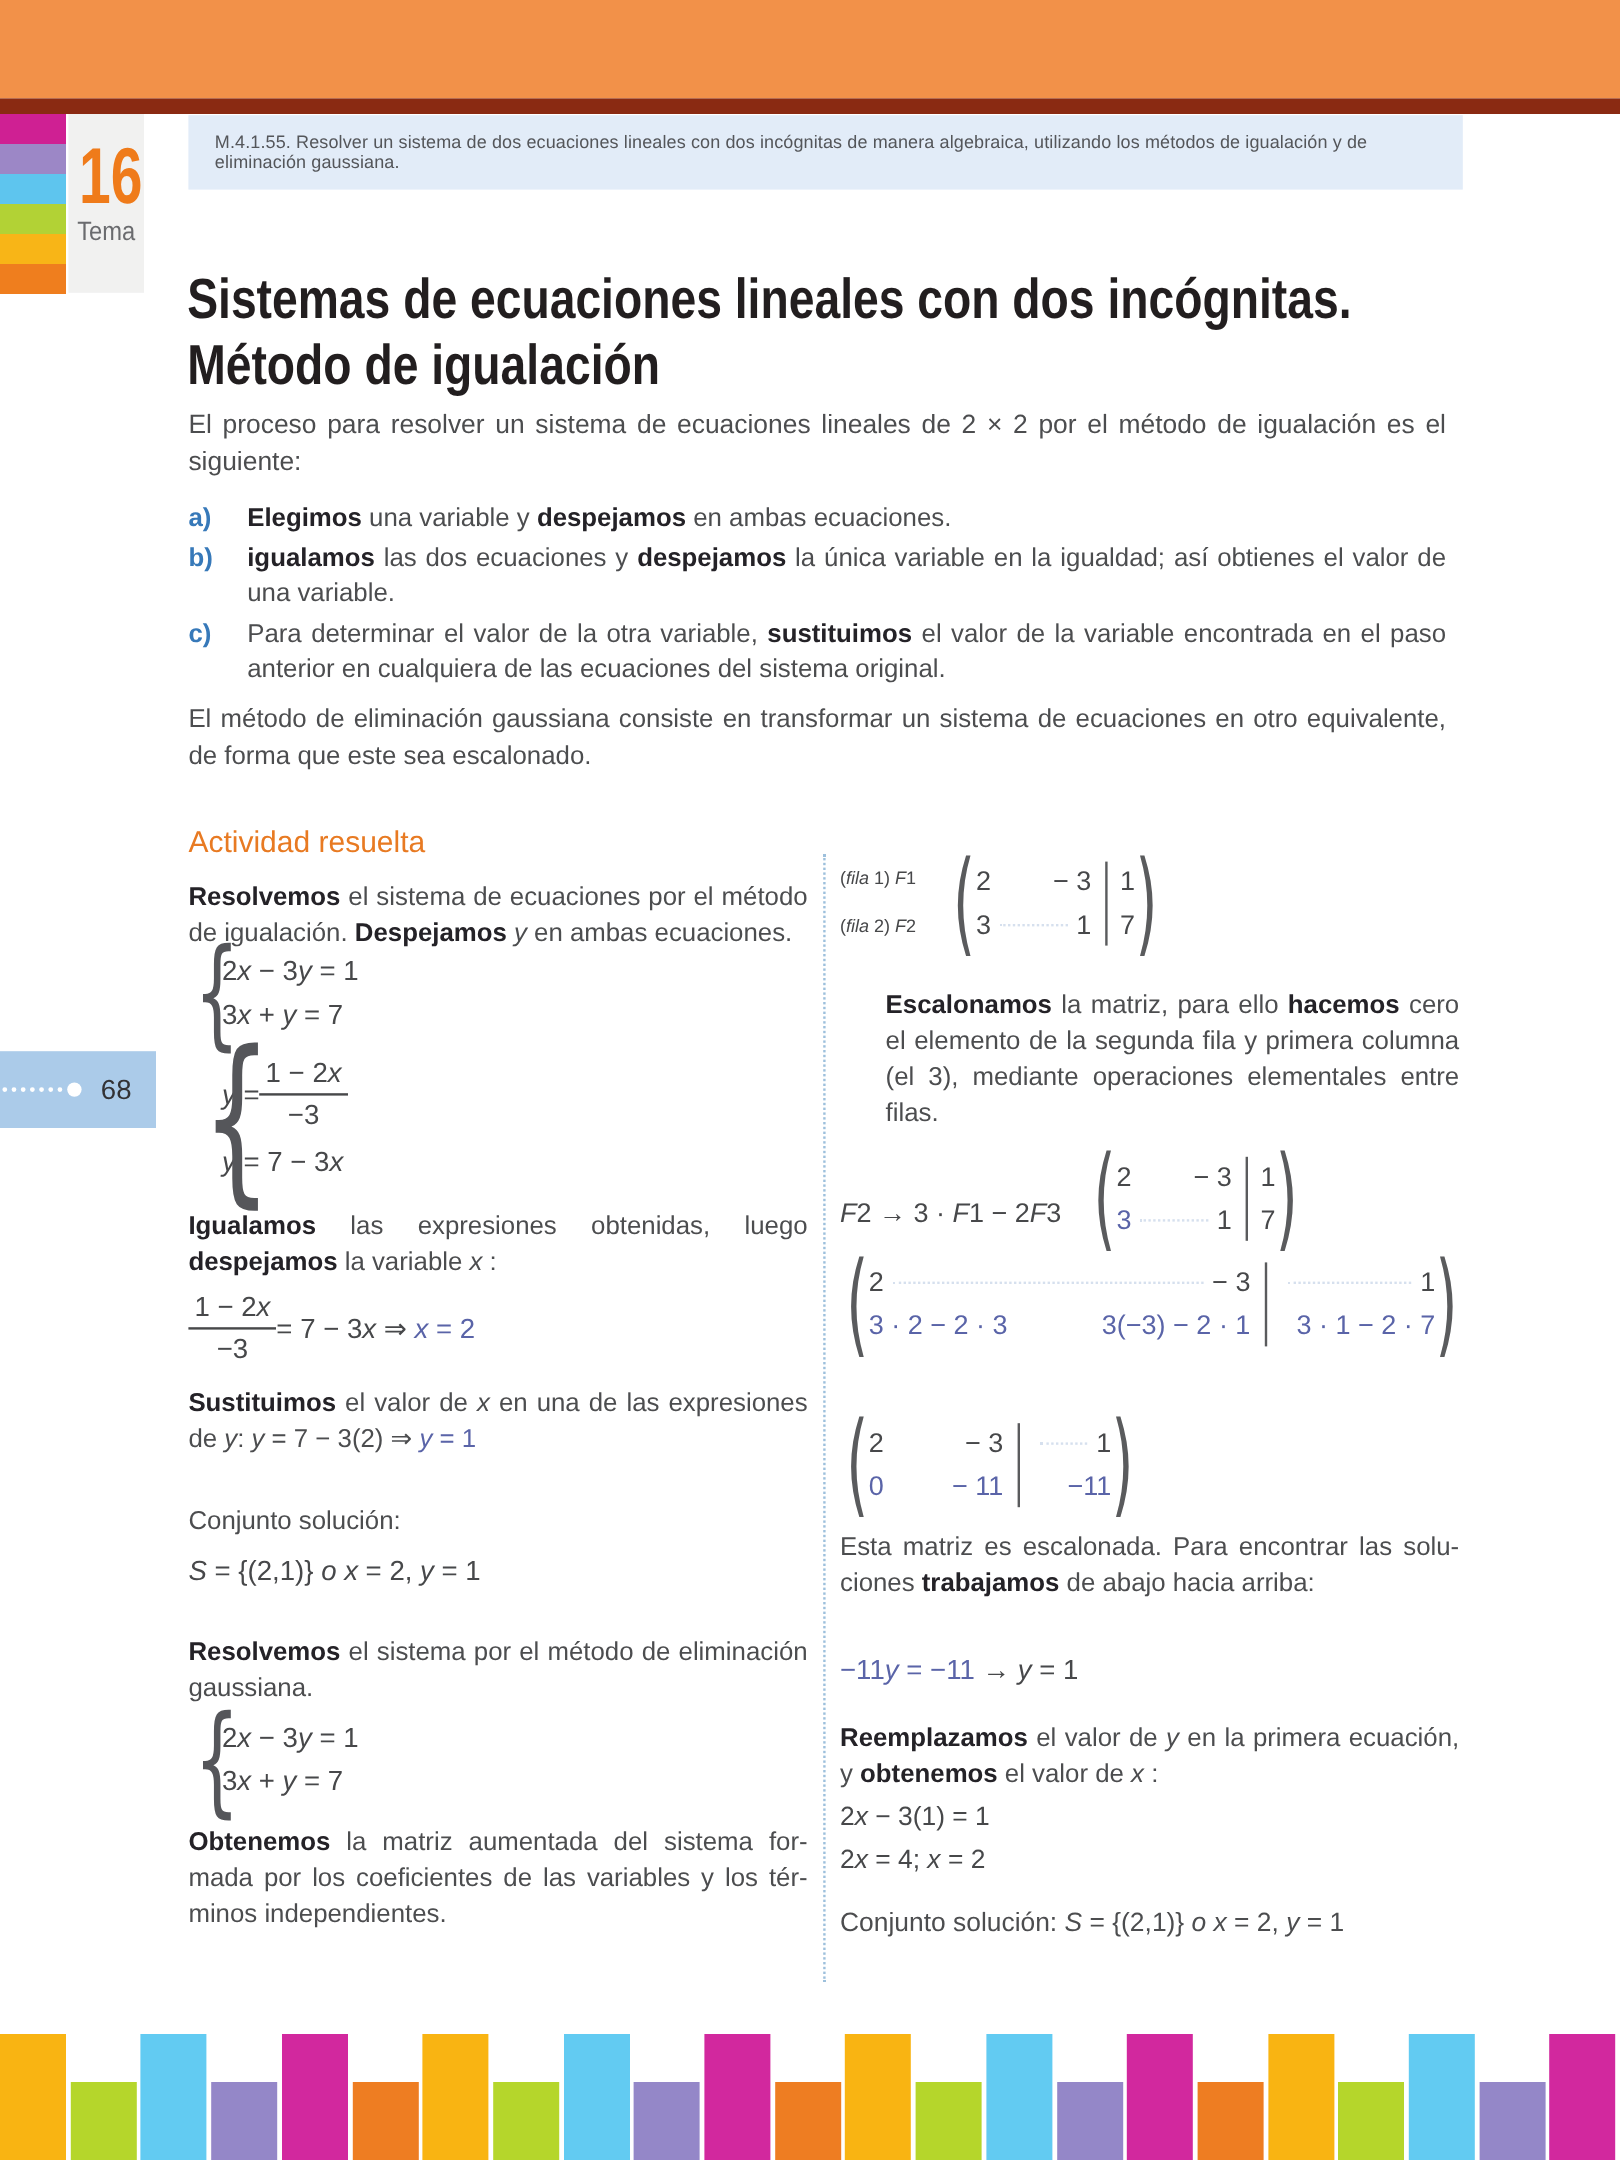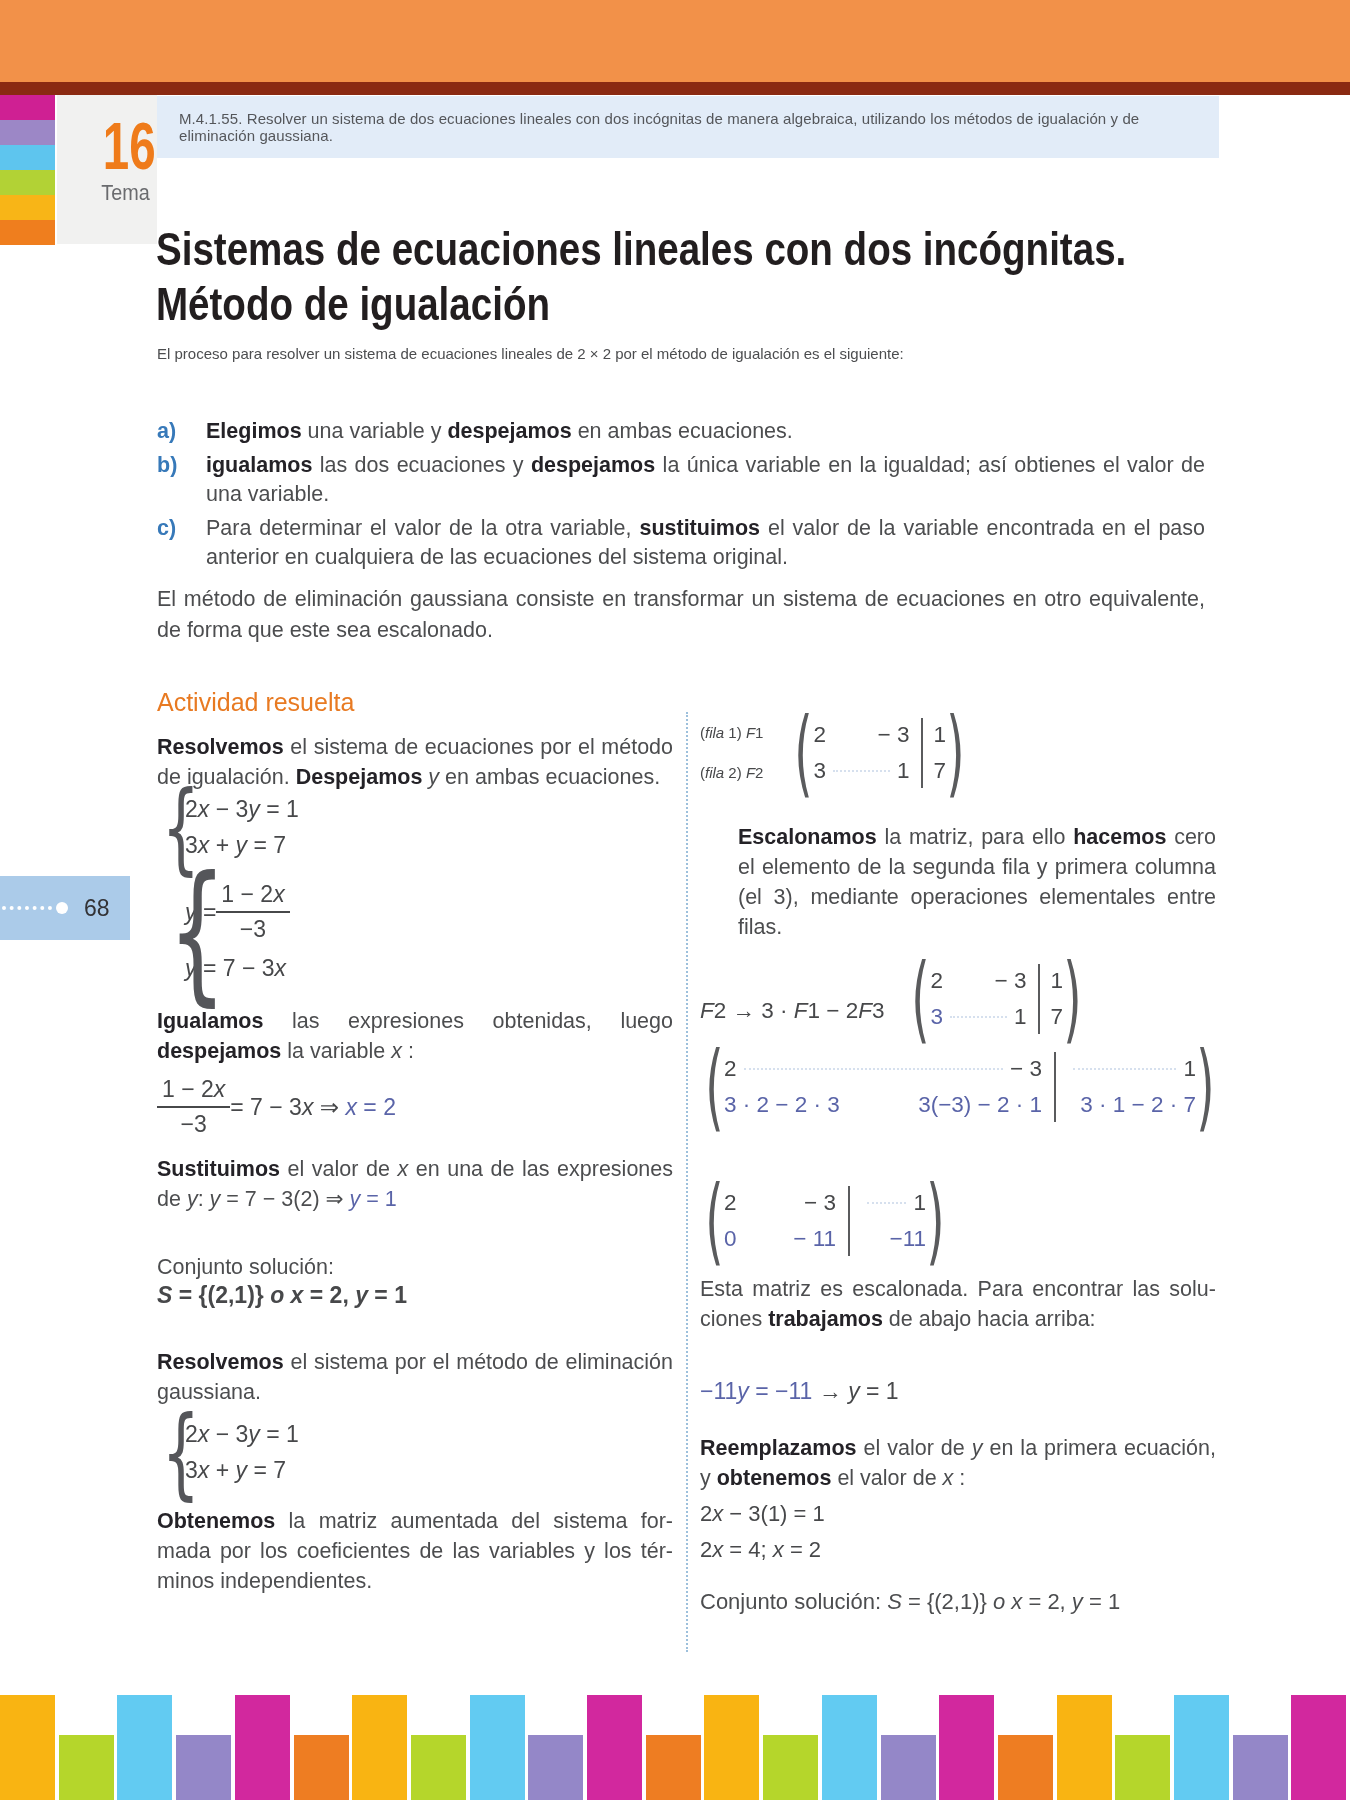--- a/index.html
+++ b/index.html
@@ -4,34 +4,34 @@
 <style>
   html,body{margin:0;padding:0;background:#fff;}
   .page{position:relative;width:1350px;height:1800px;background:#ffffff;overflow:hidden;
         font-family:"Liberation Sans",sans-serif;}
   
   .topbar{position:absolute;left:0;top:0;width:1350px;height:82px;background:#f29149;}
   .topstrip{position:absolute;left:0;top:82px;width:1350px;height:13px;background:#8a2a12;}
   
   .tema-tabs{position:absolute;left:0;top:95px;width:55px;}
   .tema-tabs .tab{width:55px;height:25px;}
-  .tema-box{position:absolute;left:57px;top:95px;width:63px;height:149px;background:#f1f1f0;text-align:center;padding-left:37px;}
+  .tema-box{position:absolute;left:57px;top:95px;width:63px;height:149px;background:#f1f1f0;text-align:center;}
   .tema-num{margin-top:20px;font-size:66px;font-weight:bold;color:#ef7b1a;line-height:0.95;
             transform:scaleX(0.72);transform-origin:center top;}
   .tema-label{font-size:22px;color:#6a6b6e;margin-top:2px;transform:scaleX(0.9);transform-origin:center top;}
   
   .objective{position:absolute;left:157px;top:96px;width:1062px;height:62px;background:#e2ecf8;
              display:flex;align-items:center;box-sizing:border-box;padding:0 22px;}
   .objective span{font-size:15px;color:#54565a;letter-spacing:0.1px;}
   
   .title{position:absolute;left:156px;top:222px;margin:0;width:1330px;font-size:47px;font-weight:bold;
          color:#221e1f;line-height:1.17;transform:scaleX(0.82);transform-origin:left top;}
   .title .tline{display:block;white-space:nowrap;}
   
-  .intro{position:absolute;left:157px;top:338px;width:1048px;margin:0;font-size:15px;line-height:31px;
+  .intro{position:absolute;left:157px;top:338px;width:1048px;margin:0;font-size:22px;line-height:31px;
          color:#4c4d4f;text-align:justify;}
   .steps{position:absolute;left:157px;top:412px;width:1048px;}
   .step{display:flex;margin-top:5px;}
   .step .lab{width:49px;flex:0 0 49px;color:#3779b9;font-weight:bold;font-size:21.5px;line-height:29px;}
   .step .txt{flex:1;font-size:21.5px;line-height:29px;color:#4c4d4f;text-align:justify;}
   .gauss{position:absolute;left:157px;top:584px;width:1048px;margin:0;font-size:21.5px;line-height:31px;
          color:#4c4d4f;text-align:justify;}
   .activity-heading{position:absolute;left:157px;top:688px;margin:0;font-size:25px;font-weight:normal;color:#e87a22;}
   
   .divider{position:absolute;left:686px;top:712px;height:940px;border-left:2px dotted #9dc0dc;}
@@ -167,21 +167,21 @@
         <span class="num"><span>1 − 2</span><span class="it">x</span></span>
         <span class="den">−3</span>
       </span>
       <span><span> = 7 − 3</span><span class="it">x</span><span> ⇒ </span><span class="it mblue">x</span><span class="mblue"> = 2</span></span>
     </div>
 
     <p class="cp" style="margin-top:16px;"><span class="bb">Sustituimos</span><span> el valor de </span><span class="it">x</span><span> en una de las expresiones de </span><span class="it">y</span><span>:  </span><span class="it">y</span><span> = 7 − 3(2) ⇒ </span><span class="it mblue">y</span><span class="mblue"> = 1</span></p>
 
     <p class="cp" style="margin-top:38px;">Conjunto solución:</p>
 
-    <div class="meq" style="font-weight:bold;">
+    <div class="meq" style="margin-top:14px;">
       <span><span class="it">S</span><span> = {(2,1)} </span><span class="it">o</span><span> </span><span class="it">x</span><span> = 2, </span><span class="it">y</span><span> = 1</span></span>
     </div>
 
     <p class="cp" style="margin-top:38px;"><span class="bb">Resolvemos</span><span> el sistema por el método de elimina­ción gaussiana.</span></p>
 
     <div class="sys" style="margin-top:14px;">
       <span class="brace">{</span>
       <div class="lines">
         <span><span>2</span><span class="it">x</span><span> − 3</span><span class="it">y</span><span> = 1</span></span>
         <span><span>3</span><span class="it">x</span><span> +  </span><span class="it">y</span><span> = 7</span></span>

